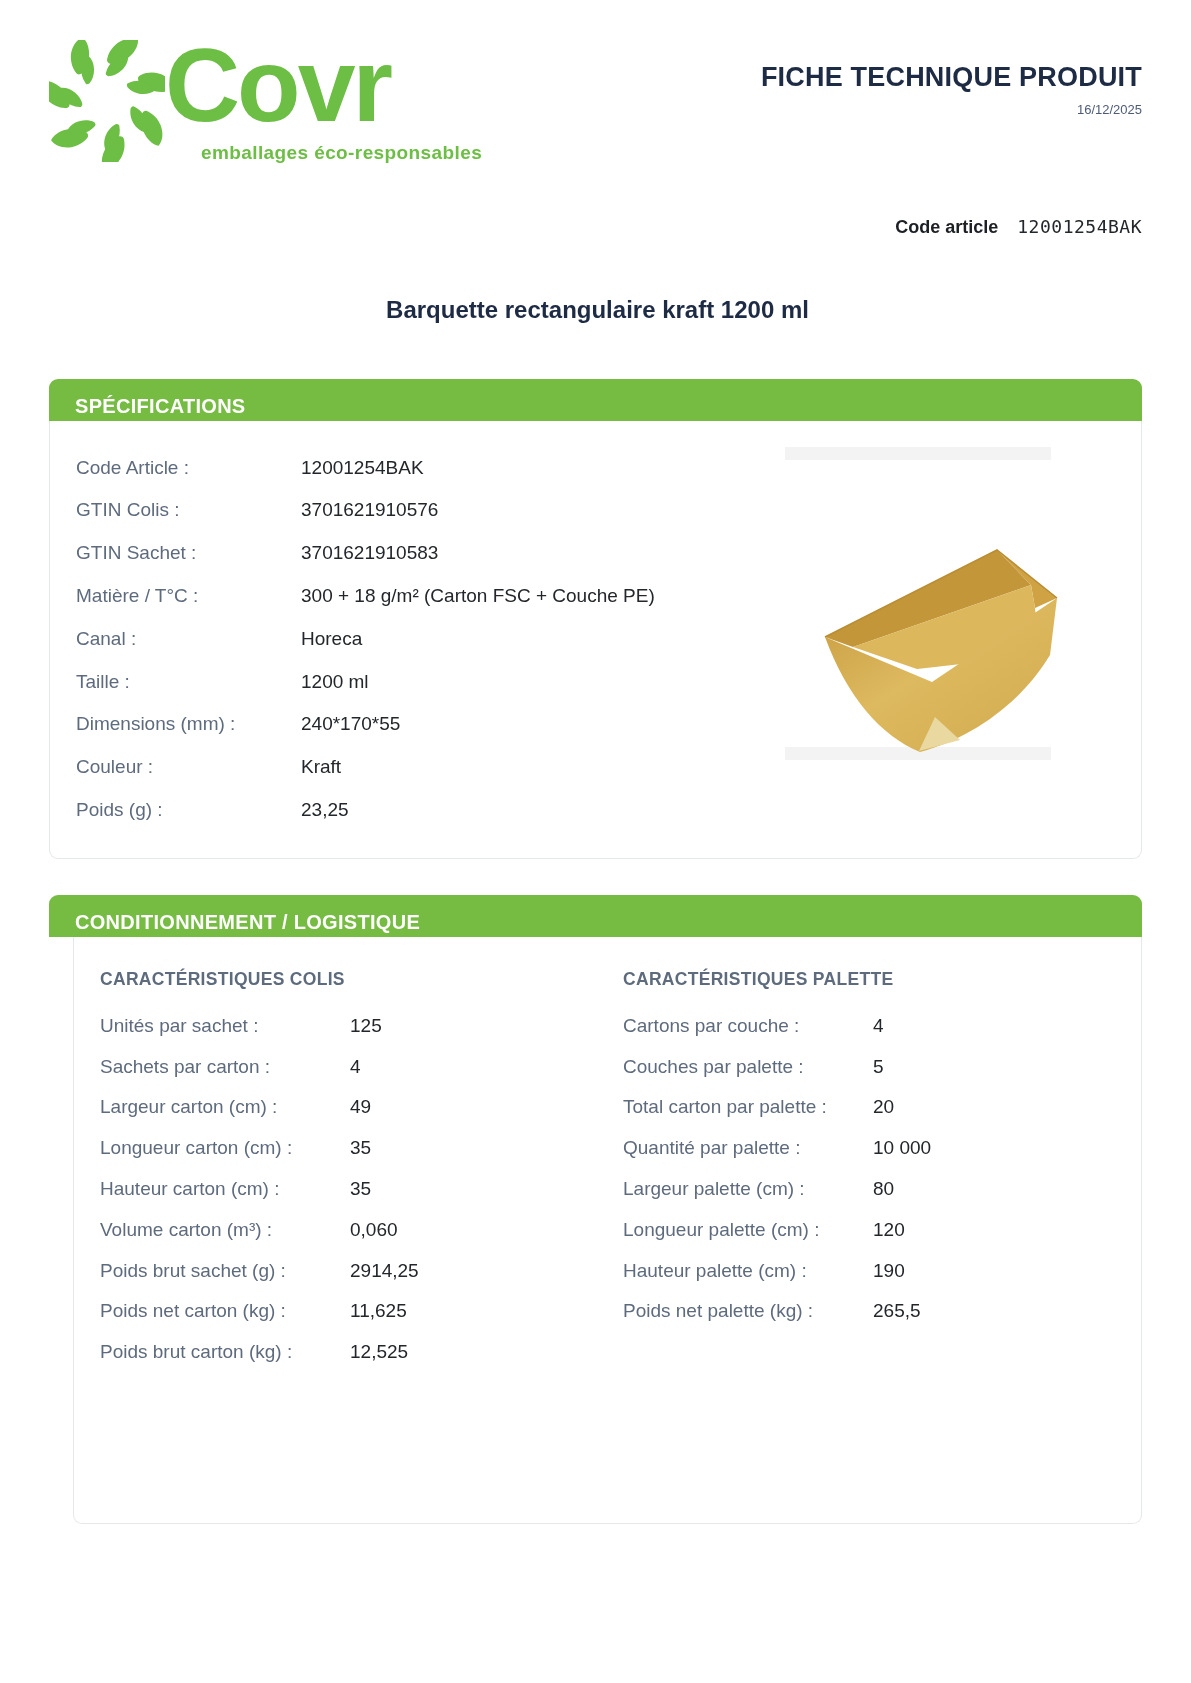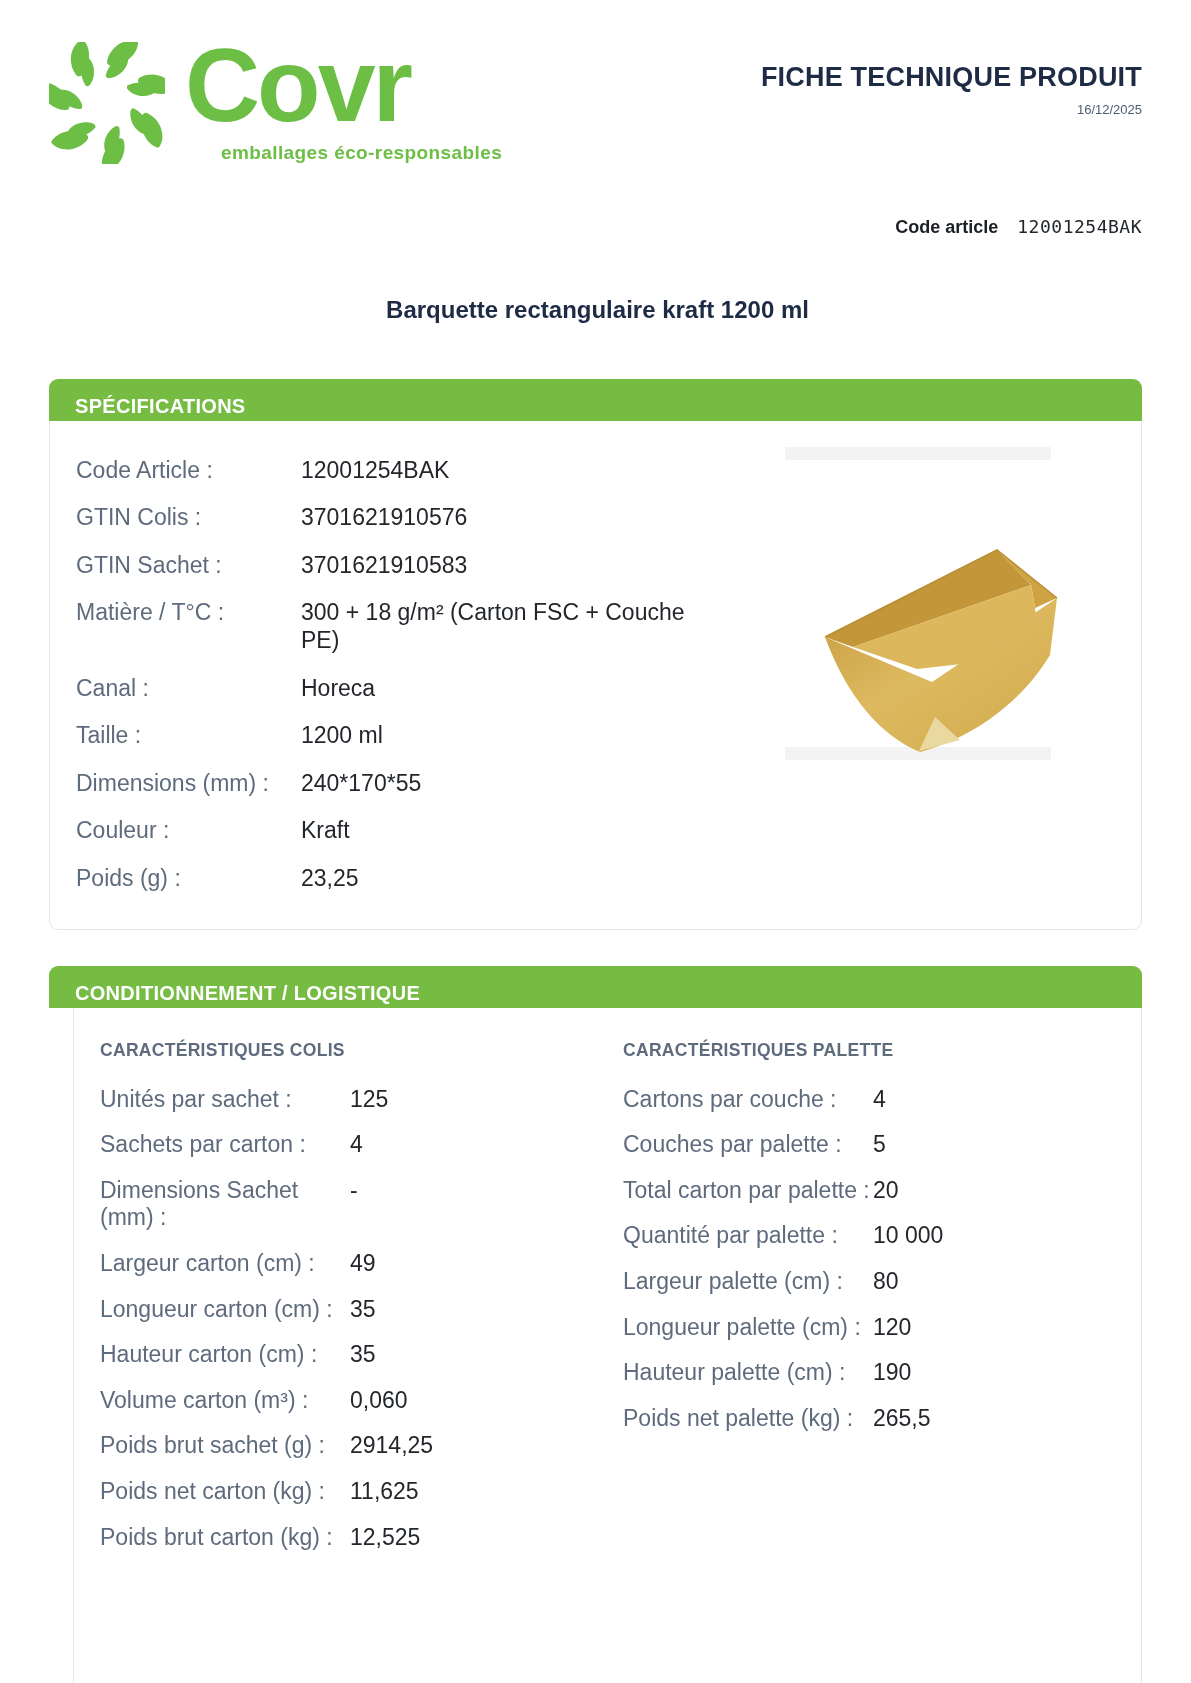--- a/index.html
+++ b/index.html
@@ -6,21 +6,21 @@
   body{
     width:1191px;min-height:1683px;
     font-family:"Liberation Sans",sans-serif;
     color:#23272b;
     -webkit-font-smoothing:antialiased;
   }
   .page{position:relative;width:1191px;min-height:1683px;box-sizing:border-box;background:#fff;}
 
   
   .top{display:flex;justify-content:space-between;align-items:flex-start;padding:38px 49px 0 49px;}
-  .logo{display:flex;align-items:flex-end;gap:20px;}
+  .logo{display:flex;align-items:center;}
   .wreath{width:116px;height:122px;flex:0 0 auto;}
   .logo-text{display:flex;flex-direction:column;}
   .wordmark{
     font-size:104px;font-weight:bold;line-height:0.92;
     color:var(--brand-green,#6cbe44);letter-spacing:-3px;
   }
   .tagline{
     font-size:19px;font-weight:bold;color:var(--brand-green,#6cbe44);
     letter-spacing:0.4px;margin-top:8px;padding-left:4px;margin-left:32px;
   }
@@ -51,21 +51,21 @@
     box-sizing:border-box;height:42px;
   }
   .card-body{
     border:1px solid #e5e8ea;border-top:none;
     border-radius:0 0 9px 9px;background:#fff;
   }
 
   
   .spec-body{display:flex;padding:26px 22px 26px 26px;}
   .spec-table{flex:0 0 640px;}
-  .row{display:flex;align-items:baseline;padding:10px 0;font-size:23px;line-height:1.2;}
+  .row{display:flex;align-items:baseline;padding:10px 0;font-size:19px;line-height:1.2;}
   .row-label{width:225px;flex:0 0 225px;color:var(--slate,#5e6b7d);}
   .row-value{color:#23272b;}
   .product-photo{flex:1;display:flex;justify-content:center;align-items:flex-start;padding-top:0;}
   .product-photo svg{width:302px;height:314px;}
 
   
   .logi-body{
     display:grid;grid-template-columns:505px 1fr;
     padding:32px 26px 150px 26px;align-items:start;margin-left:24px;
   }
@@ -214,24 +214,20 @@
               <div class="row-label">Unités par sachet :</div>
               <div class="row-value">125</div>
             </div>
 
             <div class="row">
               <div class="row-label">Sachets par carton :</div>
               <div class="row-value">4</div>
             </div>
 
 
-            <div class="row">
-              <div class="row-label">Dimensions Sachet (mm) :</div>
-              <div class="row-value">-</div>
-            </div>
 
             <div class="row">
               <div class="row-label">Largeur carton (cm) :</div>
               <div class="row-value">49</div>
             </div>
 
             <div class="row">
               <div class="row-label">Longueur carton (cm) :</div>
               <div class="row-value">35</div>
             </div>

